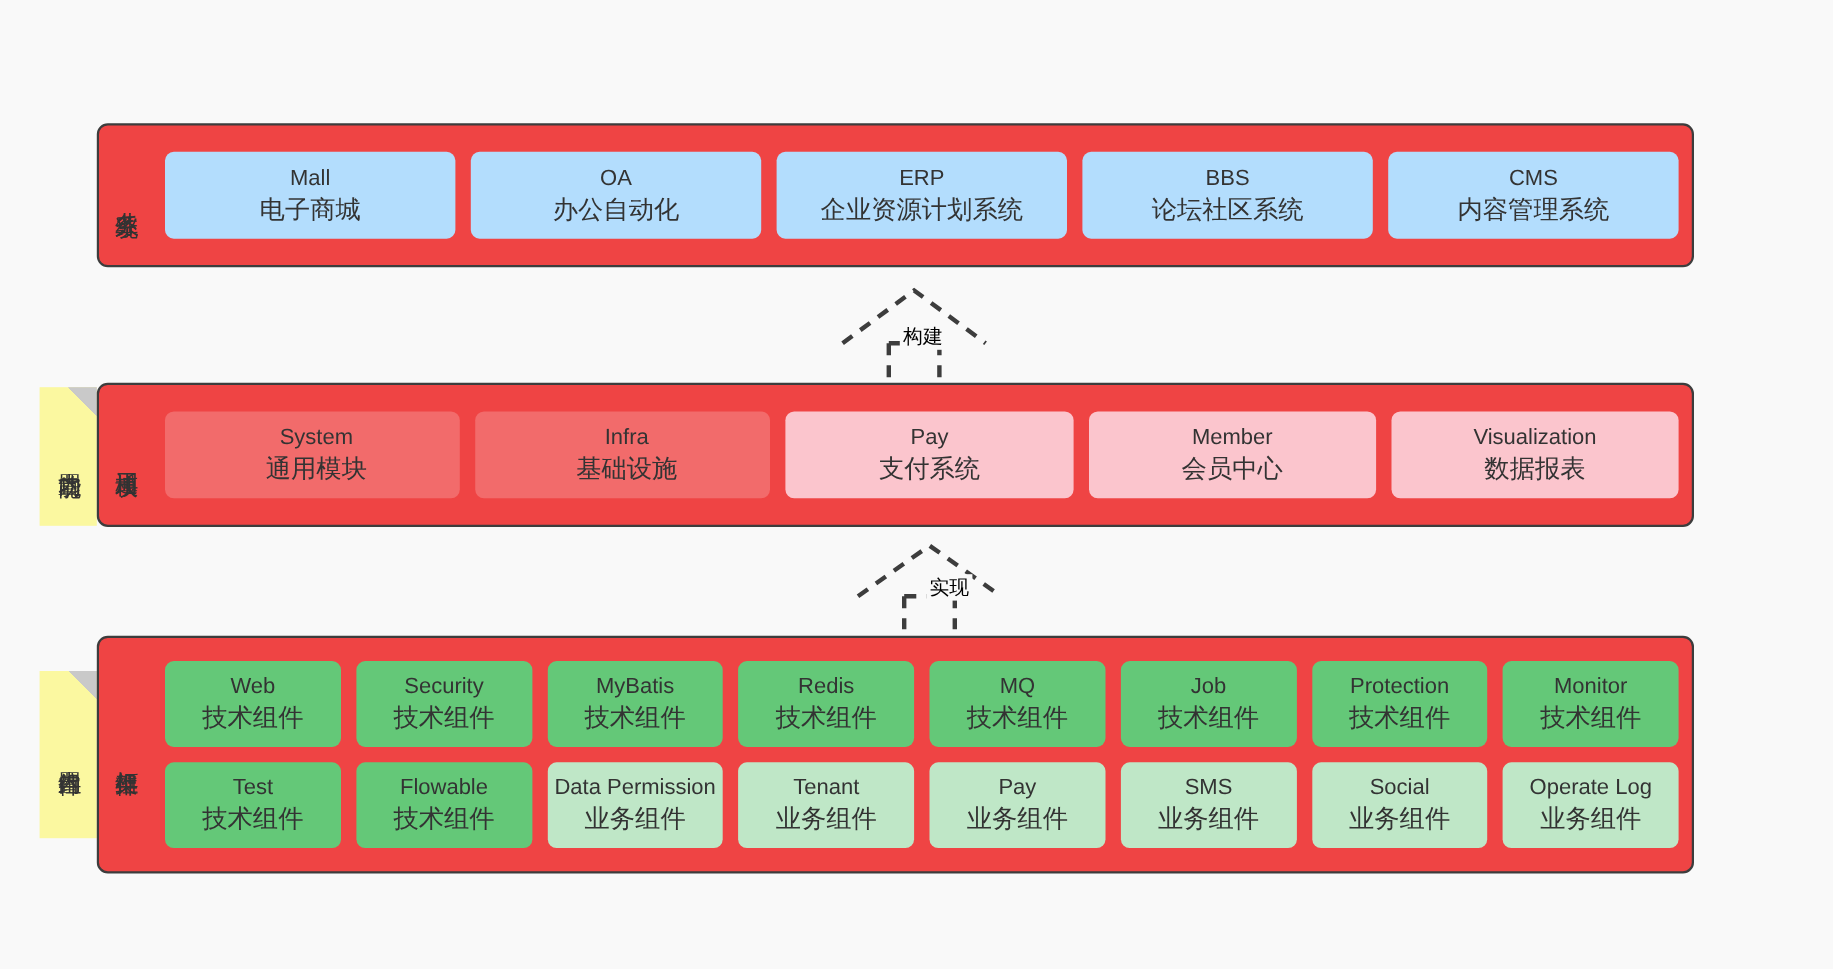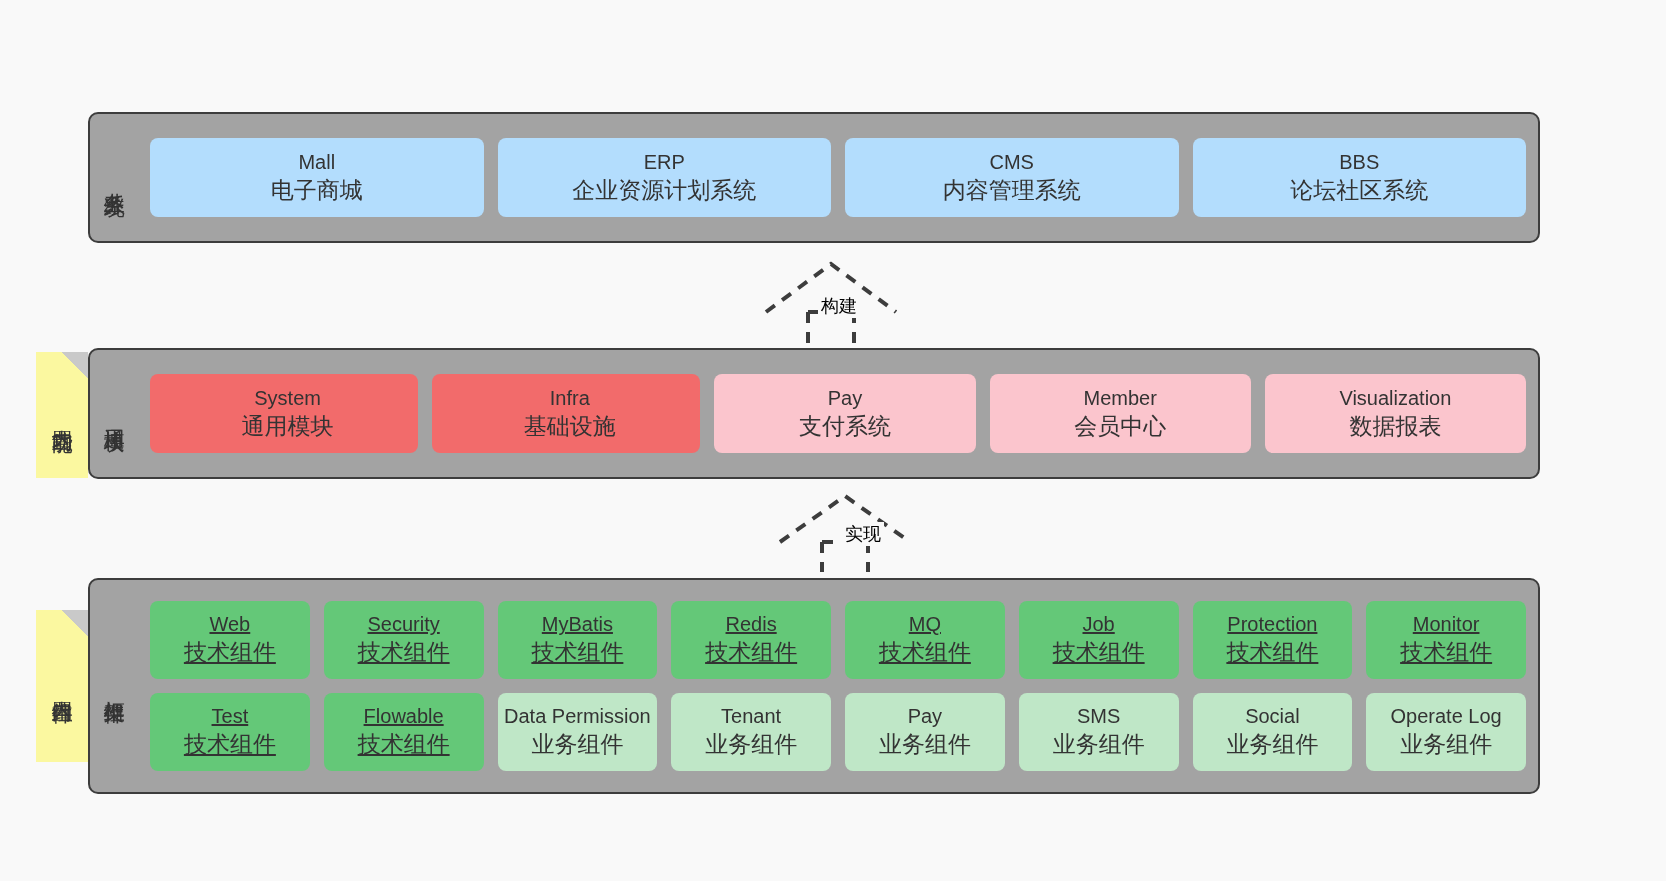--- a/index.html
+++ b/index.html
@@ -9,21 +9,21 @@
     background: #f9f9f9;
     font-family: "Liberation Sans", "DejaVu Sans", sans-serif;
     color: #333333;
     position: relative;
     overflow: hidden;
   }
 
   
   .layer {
     position: absolute;
-    background: #a3a3a3;
+    background: #ef4444;
     border: 2px solid #3d3d3d;
     border-radius: 10px;
     display: flex;
     align-items: stretch;
   }
 
   
   .layer-title {
     width: 48px;
     flex: 0 0 48px;
@@ -65,21 +65,21 @@
     line-height: 1.28;
     padding: 6px 4px;
   }
   .card .en { font-size: 20px; }
   .card .cn { font-size: 23px; }
 
   
   .c-blue      { background: #b3ddfd; }
   .c-red       { background: #f26b6b; padding-left: 11px; }
   .c-pink      { background: #fbc5cd; }
-  .c-green     { background: #64c878; text-decoration: underline; }
+  .c-green     { background: #64c878; }
   .c-lightgrn  { background: #bfe7c7; }
 
   
   #layer-business  { left: 88px;  top: 112px; width: 1452px; height: 131px; }
   #layer-modules   { left: 88px;  top: 348px; width: 1452px; height: 131px; }
   #layer-framework { left: 88px;  top: 578px; width: 1452px; height: 216px; }
 
   #layer-business  .card-row { height: 79px; }
   #layer-modules   .card-row { height: 79px; }
   #layer-framework .card-row { height: 78px; }
@@ -130,30 +130,34 @@
 
 <div class="layer" id="layer-business">
   <div class="layer-title">业务系统</div>
   <div class="layer-body">
     <div class="card-row">
       <div class="card c-blue">
         <span class="en">Mall</span>
         <span class="cn">电子商城</span>
       </div>
       <div class="card c-blue">
+        <span class="en">OA</span>
+        <span class="cn">办公自动化</span>
+      </div>
+      <div class="card c-blue">
         <span class="en">ERP</span>
         <span class="cn">企业资源计划系统</span>
       </div>
       <div class="card c-blue">
+        <span class="en">BBS</span>
+        <span class="cn">论坛社区系统</span>
+      </div>
+      <div class="card c-blue">
         <span class="en">CMS</span>
         <span class="cn">内容管理系统</span>
-      </div>
-      <div class="card c-blue">
-        <span class="en">BBS</span>
-        <span class="cn">论坛社区系统</span>
       </div>
     </div>
   </div>
 </div>
 
 <div class="arrow" id="arrow-build">
   <svg width="150" height="90" viewBox="0 0 150 90" fill="none">
     <path d="M10 54 L75 6 L140 54" stroke="#3d3d3d" stroke-width="4" stroke-dasharray="11 9" stroke-linecap="butt"></path>
     <path d="M52 54 L52 90 M98 54 L98 90 M52 54 L98 54" stroke="#3d3d3d" stroke-width="4" stroke-dasharray="11 9"></path>
   </svg>

